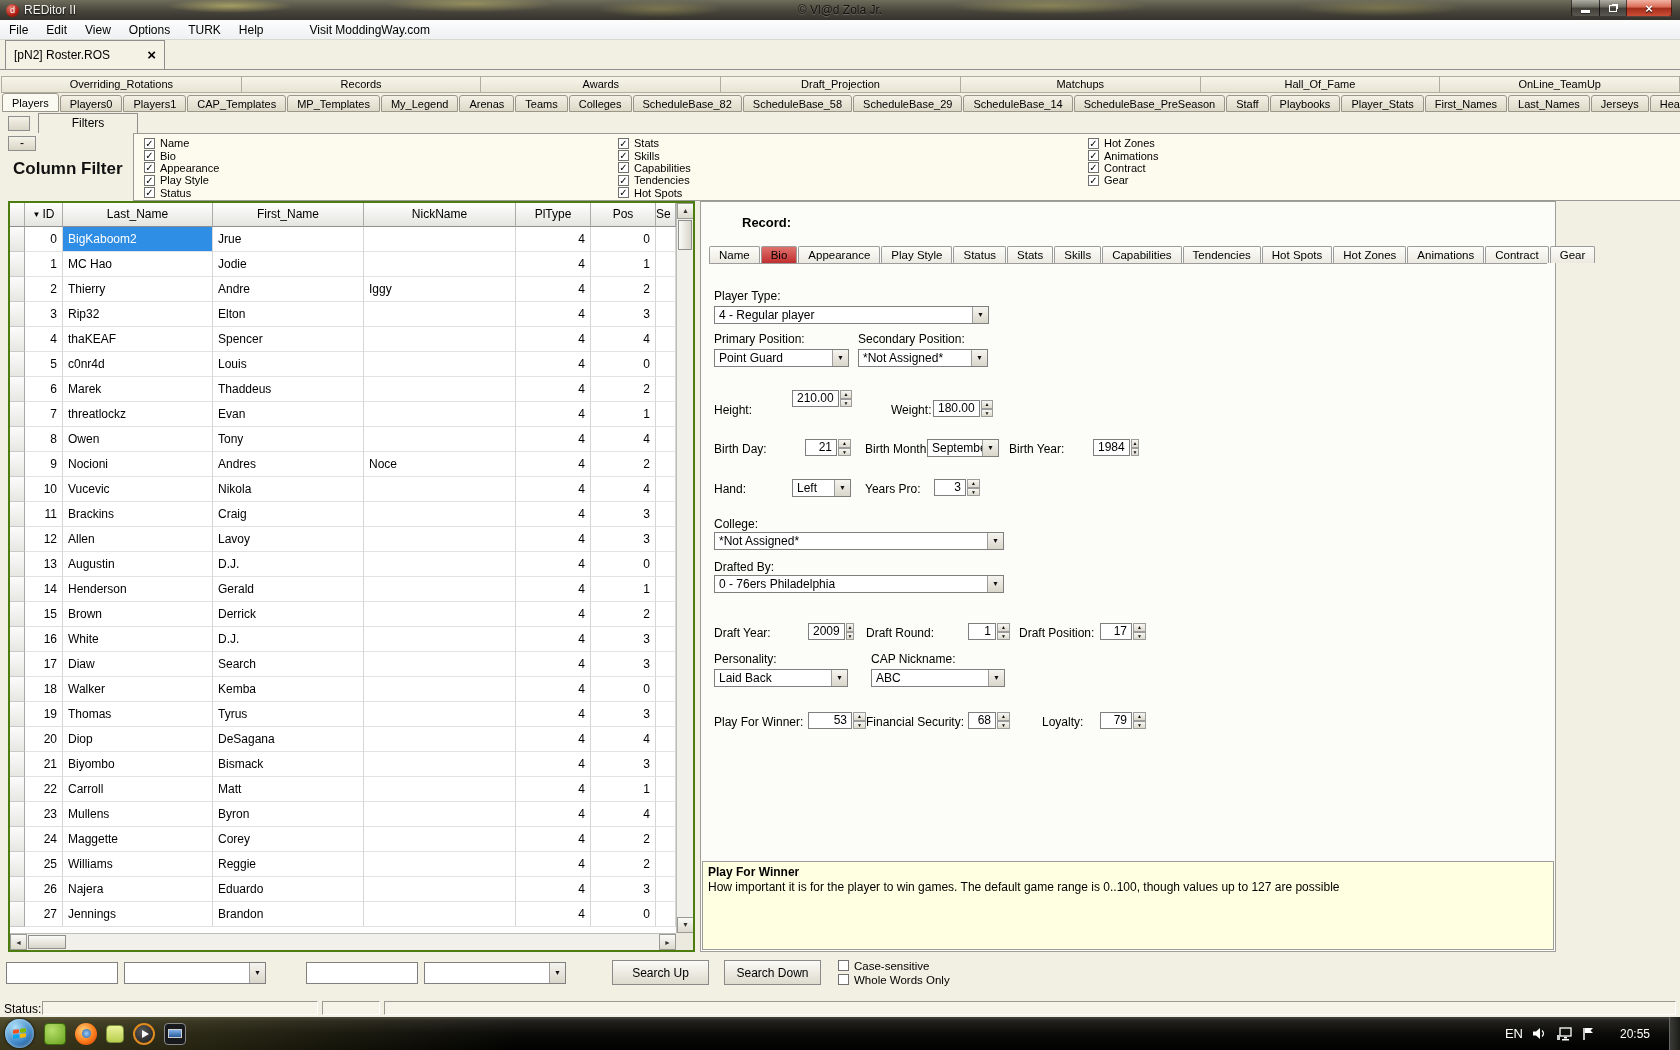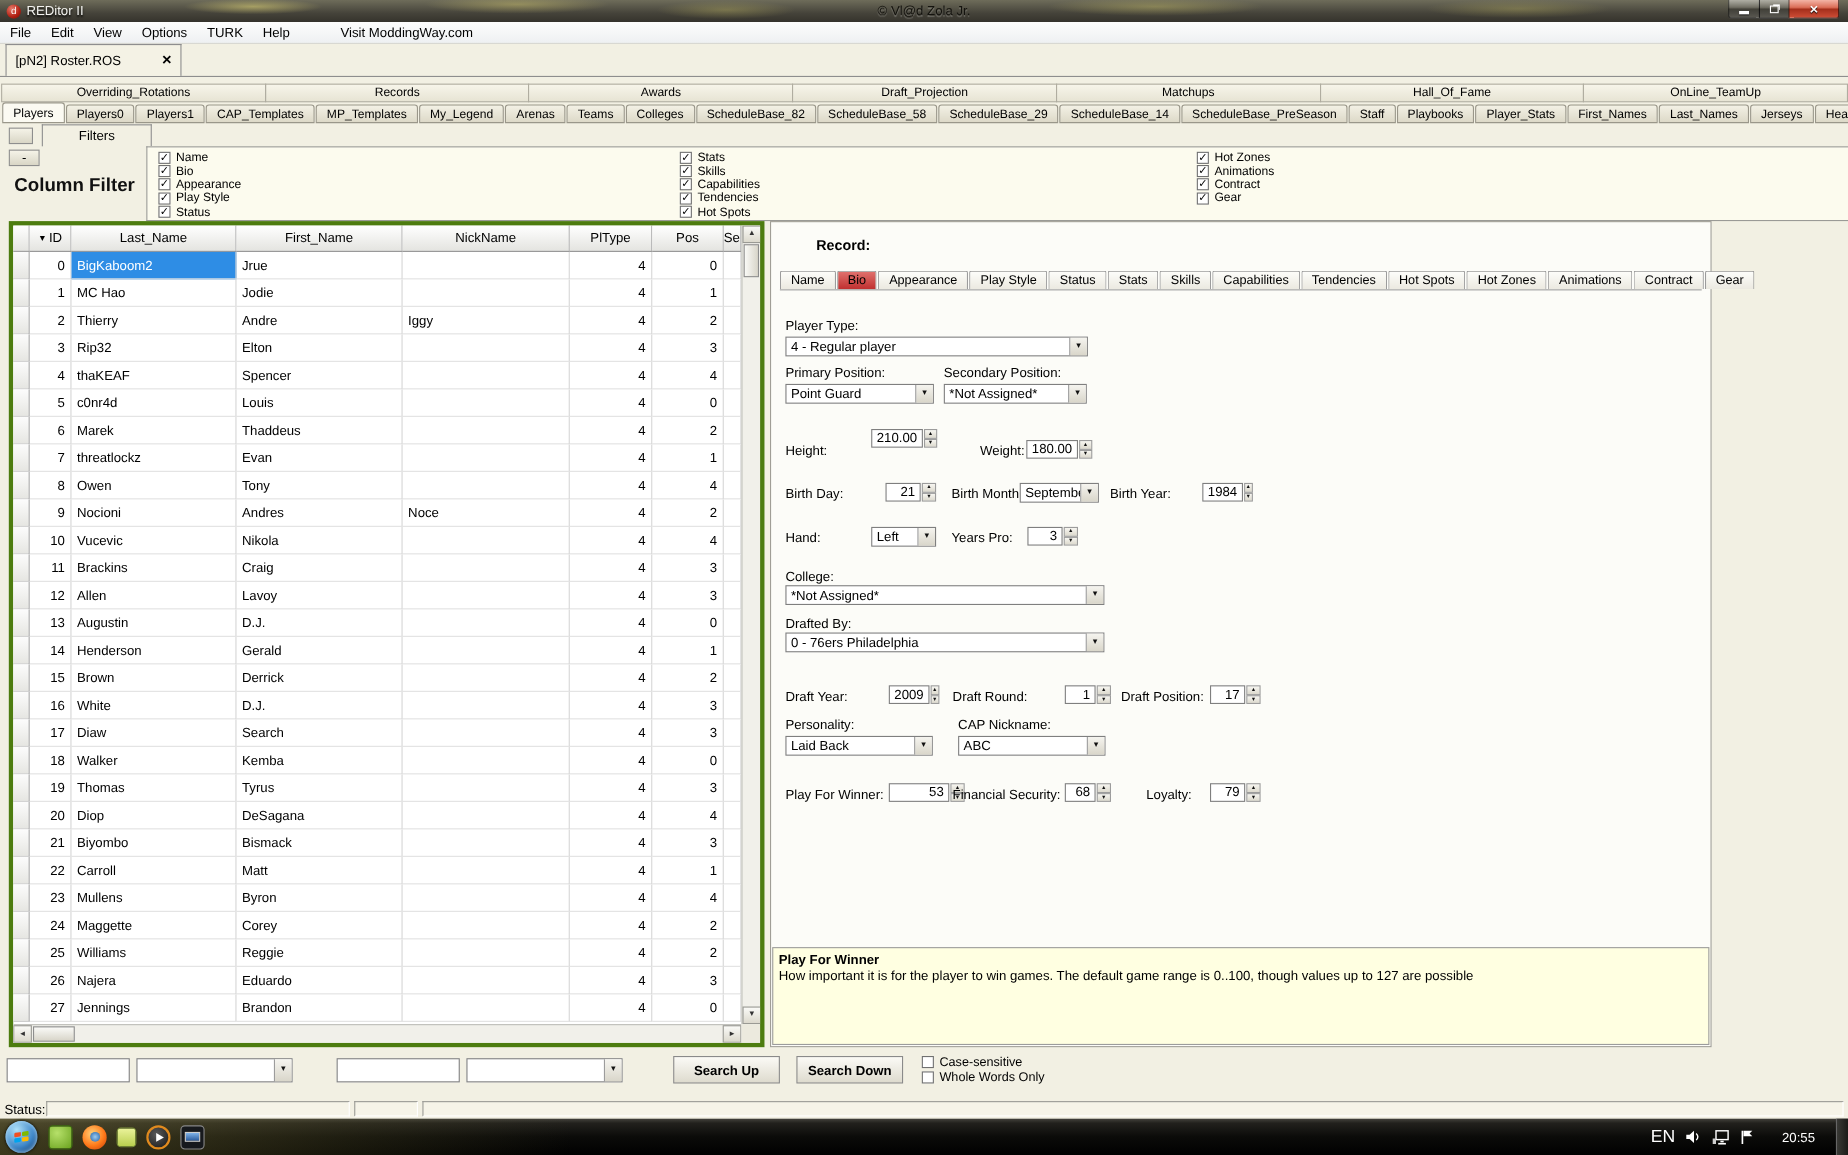--- a/index.html
+++ b/index.html
@@ -67,21 +67,21 @@
     border:1px solid #8e8e8e;font-size:12px;line-height:12px;text-align:center;}
   .ftitle{position:absolute;left:13px;top:26px;font-size:17px;font-weight:bold;color:#111;}
   .fright{flex:1;position:relative;background:#fcfbee;border:1px solid #9a9a96;border-right:none;}
   .fcol{position:absolute;top:3px;}
   .chk{display:flex;align-items:center;height:12.4px;font-size:11px;}
   .cbox{width:11px;height:11px;border:1px solid #707070;background:#fff;font-size:10px;line-height:9px;text-align:center;color:#000;margin-right:5px;}
   .cbox.empty{color:transparent;}
 
   
   .main{height:751px;display:flex;padding-left:8px;}
-  .table-outer{position:relative;width:687px;height:751px;background:#fff;border:4px solid #4d7c0f;overflow:hidden;}
+  .table-outer{position:relative;width:687px;height:751px;background:#fff;border:2px solid #4d7c0f;overflow:hidden;}
   .tgrid{position:absolute;left:0;top:0;right:17px;bottom:17px;overflow:hidden;}
   .hrow,.trow{display:flex;}
   .hcell{background:linear-gradient(#ffffff,#e4e4e0);border-right:1px solid #ababab;border-bottom:1px solid #8e8e8e;
     font-size:12px;text-align:center;height:24px;line-height:23px;overflow:hidden;white-space:nowrap;}
   .cell{border-right:1px solid #d6d6d6;border-bottom:1px solid #e2e2e2;padding:0 5px;height:25px;line-height:24px;
     font-size:12px;white-space:nowrap;overflow:hidden;}
   .c-sel{width:15px;padding:0;}
   .trow .c-sel{background:linear-gradient(#fcfcfc,#e6e6e2);border-right:1px solid #a8a8a8;border-bottom:1px solid #c9c9c9;}
   .c-id{width:38px;}
   .c-last{width:150px;}
@@ -123,21 +123,21 @@
   .su,.sd{flex:1;border:1px solid #9c9c9c;background:linear-gradient(#f7f6f1,#dcd9cd);font-size:5px;line-height:6px;text-align:center;color:#111;}
   .helpbox{position:absolute;left:1px;right:1px;bottom:1px;height:89px;background:#ffffe1;border:1px solid #9c9c9c;}
   .help-title{font-weight:bold;font-size:12px;margin:3px 0 1px 5px;}
   .help-text{font-size:12px;margin-left:5px;}
 
   
   .srow{position:relative;height:34px;margin-top:6px;}
   .sinput{position:absolute;height:22px;border:1px solid #7f7f7f;background:#fff;top:4px;}
   .scombo{top:4px;height:22px;}
   .btn{position:absolute;top:2px;height:25px;border:1px solid #8a8a8a;background:linear-gradient(#fbfaf6,#dedbce);
-    font-size:12px;display:flex;align-items:center;justify-content:center;font-weight:bold;}
+    font-size:12px;display:flex;align-items:center;justify-content:center;}
   .schk{position:absolute;display:flex;align-items:center;font-size:11.5px;height:13px;}
   .statusrow{position:relative;height:17px;margin-top:8px;font-size:12px;}
   .st-lbl{position:absolute;left:4px;top:2px;}
   .st-field{position:absolute;top:1px;height:14px;background:#f6f4e8;border:1px solid;border-color:#9a9a94 #ffffff #ffffff #9a9a94;}
 
   
   .taskbar{position:absolute;left:0;right:0;bottom:0;height:33px;
     background:linear-gradient(180deg,#43423c,#22211d 12%,#0b0b09 50%,#000);display:flex;align-items:center;}
   .taskbar:before{content:"";position:absolute;left:0;top:0;bottom:0;width:520px;
     background:linear-gradient(90deg,rgba(130,122,60,.45),rgba(90,85,40,.25) 60%,transparent);pointer-events:none;}
@@ -151,21 +151,21 @@
   .ticon{width:22px;height:22px;border-radius:4px;display:flex;align-items:center;justify-content:center;}
   .i-green{background:radial-gradient(circle at 35% 30%,#b6e06a,#6aa21e);border:1px solid #3c6b10;}
   .i-ff{border-radius:50%;background:radial-gradient(circle at 40% 35%,#ffd27a,#ff7a1a 55%,#c33a05);}
   .i-ff span{width:9px;height:9px;border-radius:50%;background:radial-gradient(#9ecbf0,#1e5fa8);}
   .i-qip{background:linear-gradient(#eaf29a,#b9cf4e);border:1px solid #7c923a;width:18px;height:18px;}
   .i-mp{border-radius:50%;background:radial-gradient(circle at 40% 35%,#5a5a5a,#161616);border:2px solid #e08a1e;}
   .i-mp span{width:0;height:0;border-left:7px solid #fff;border-top:4px solid transparent;border-bottom:4px solid transparent;margin-left:2px;}
   .i-disp{background:#17191d;border:1px solid #888;}
   .i-disp span{width:14px;height:9px;background:linear-gradient(#7fb2e8,#2a5a9c);border:1px solid #cfcfcf;}
   .tray{margin-left:auto;display:flex;align-items:center;gap:9px;z-index:2;}
-  .tray-lang{color:#fff;font-size:16px;}
+  .tray-lang{color:#fff;font-size:13px;}
   .tray-clock{color:#fff;font-size:12px;margin:0 10px 0 16px;}
   .showdesk{width:11px;height:33px;background:linear-gradient(90deg,#3a3a36,#1c1c19);border-left:1px solid #666;}
 </style>
 </head>
 <body>
 
 <div class="window">
 
   <div class="titlebar">
     <div class="app-ico">d</div>
@@ -756,21 +756,21 @@
         <span class="combo-val">Laid Back</span>
           <span class="combo-btn">▼</span>
       </div>
       <div class="lbl" style="left:170px;top:450px">CAP Nickname:</div>
       <div class="combo" style="left:170px;top:467px;width:134px">
         <span class="combo-val">ABC</span>
           <span class="combo-btn">▼</span>
       </div>
 
       <div class="lbl" style="left:13px;top:513px">Play For Winner:</div>
-      <div class="spin" style="left:107px;top:510px;width:69px">
+      <div class="spin" style="left:107px;top:510px;width:58px">
         <span class="spin-field">53</span>
         <span class="spin-btns">
             <span class="su">▲</span>
             <span class="sd">▼</span>
           </span>
       </div>
       <div class="lbl" style="left:165px;top:513px">Financial Security:</div>
       <div class="spin" style="left:267px;top:510px;width:42px">
         <span class="spin-field">68</span>
         <span class="spin-btns">

